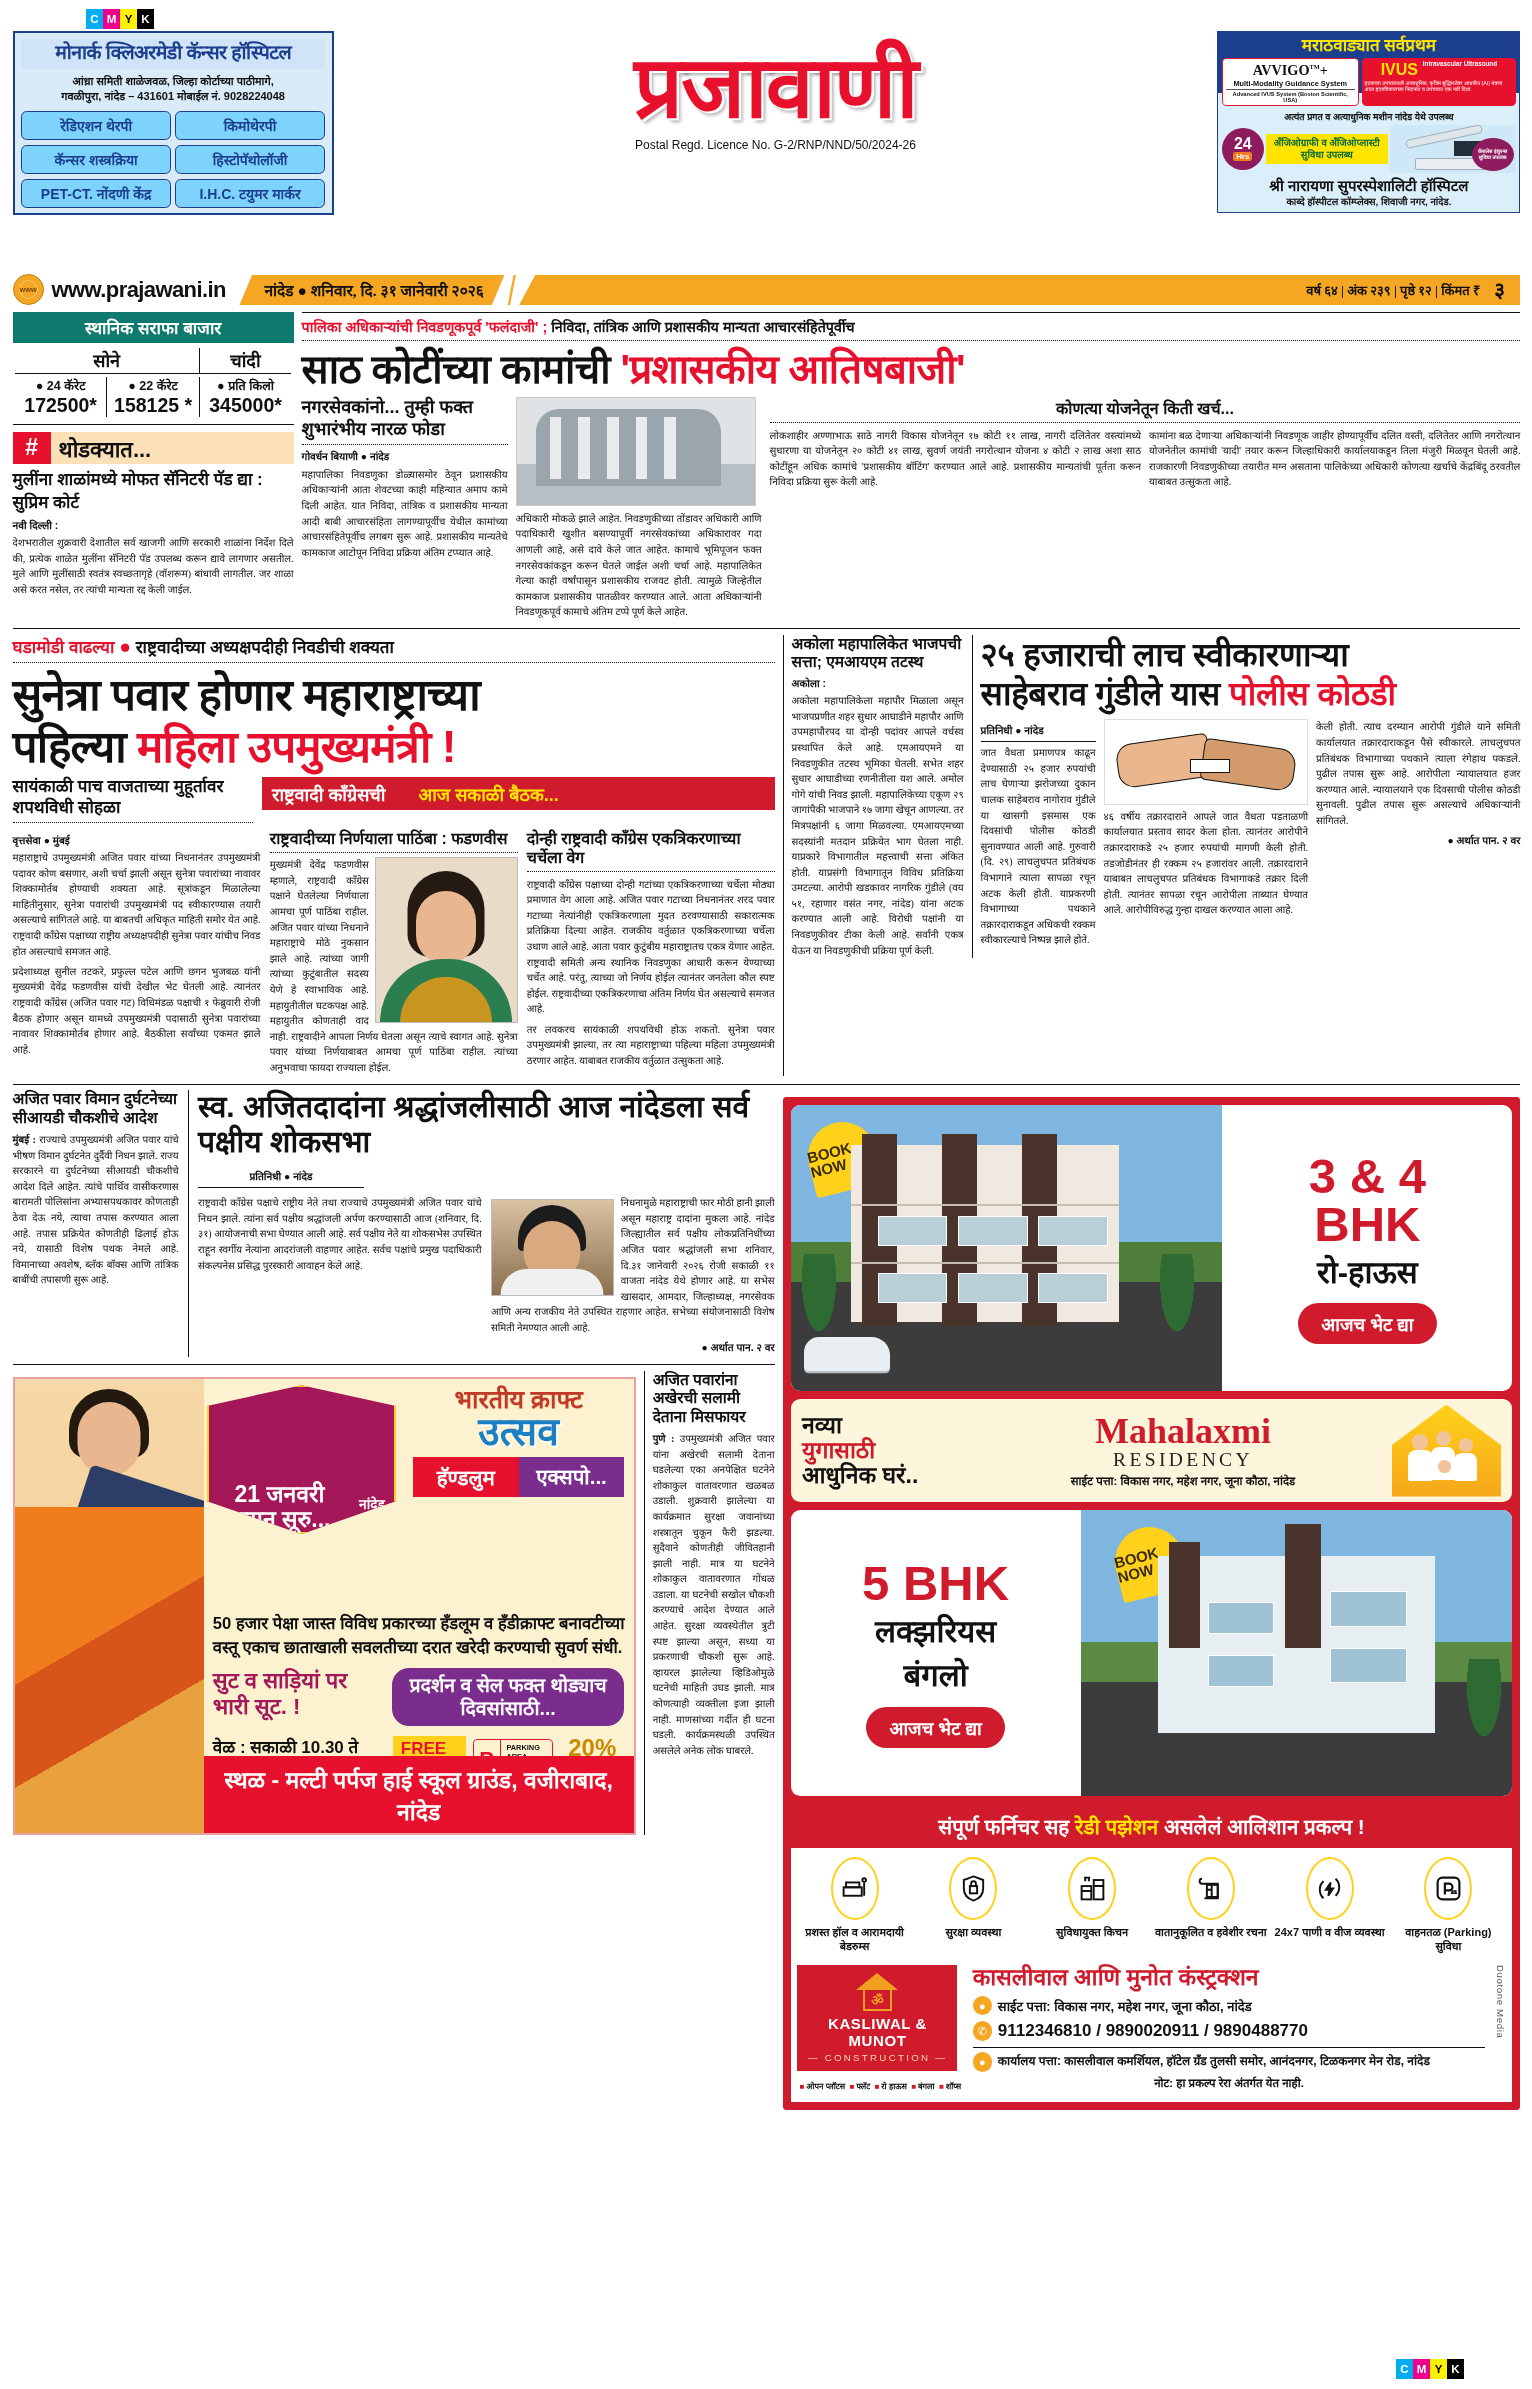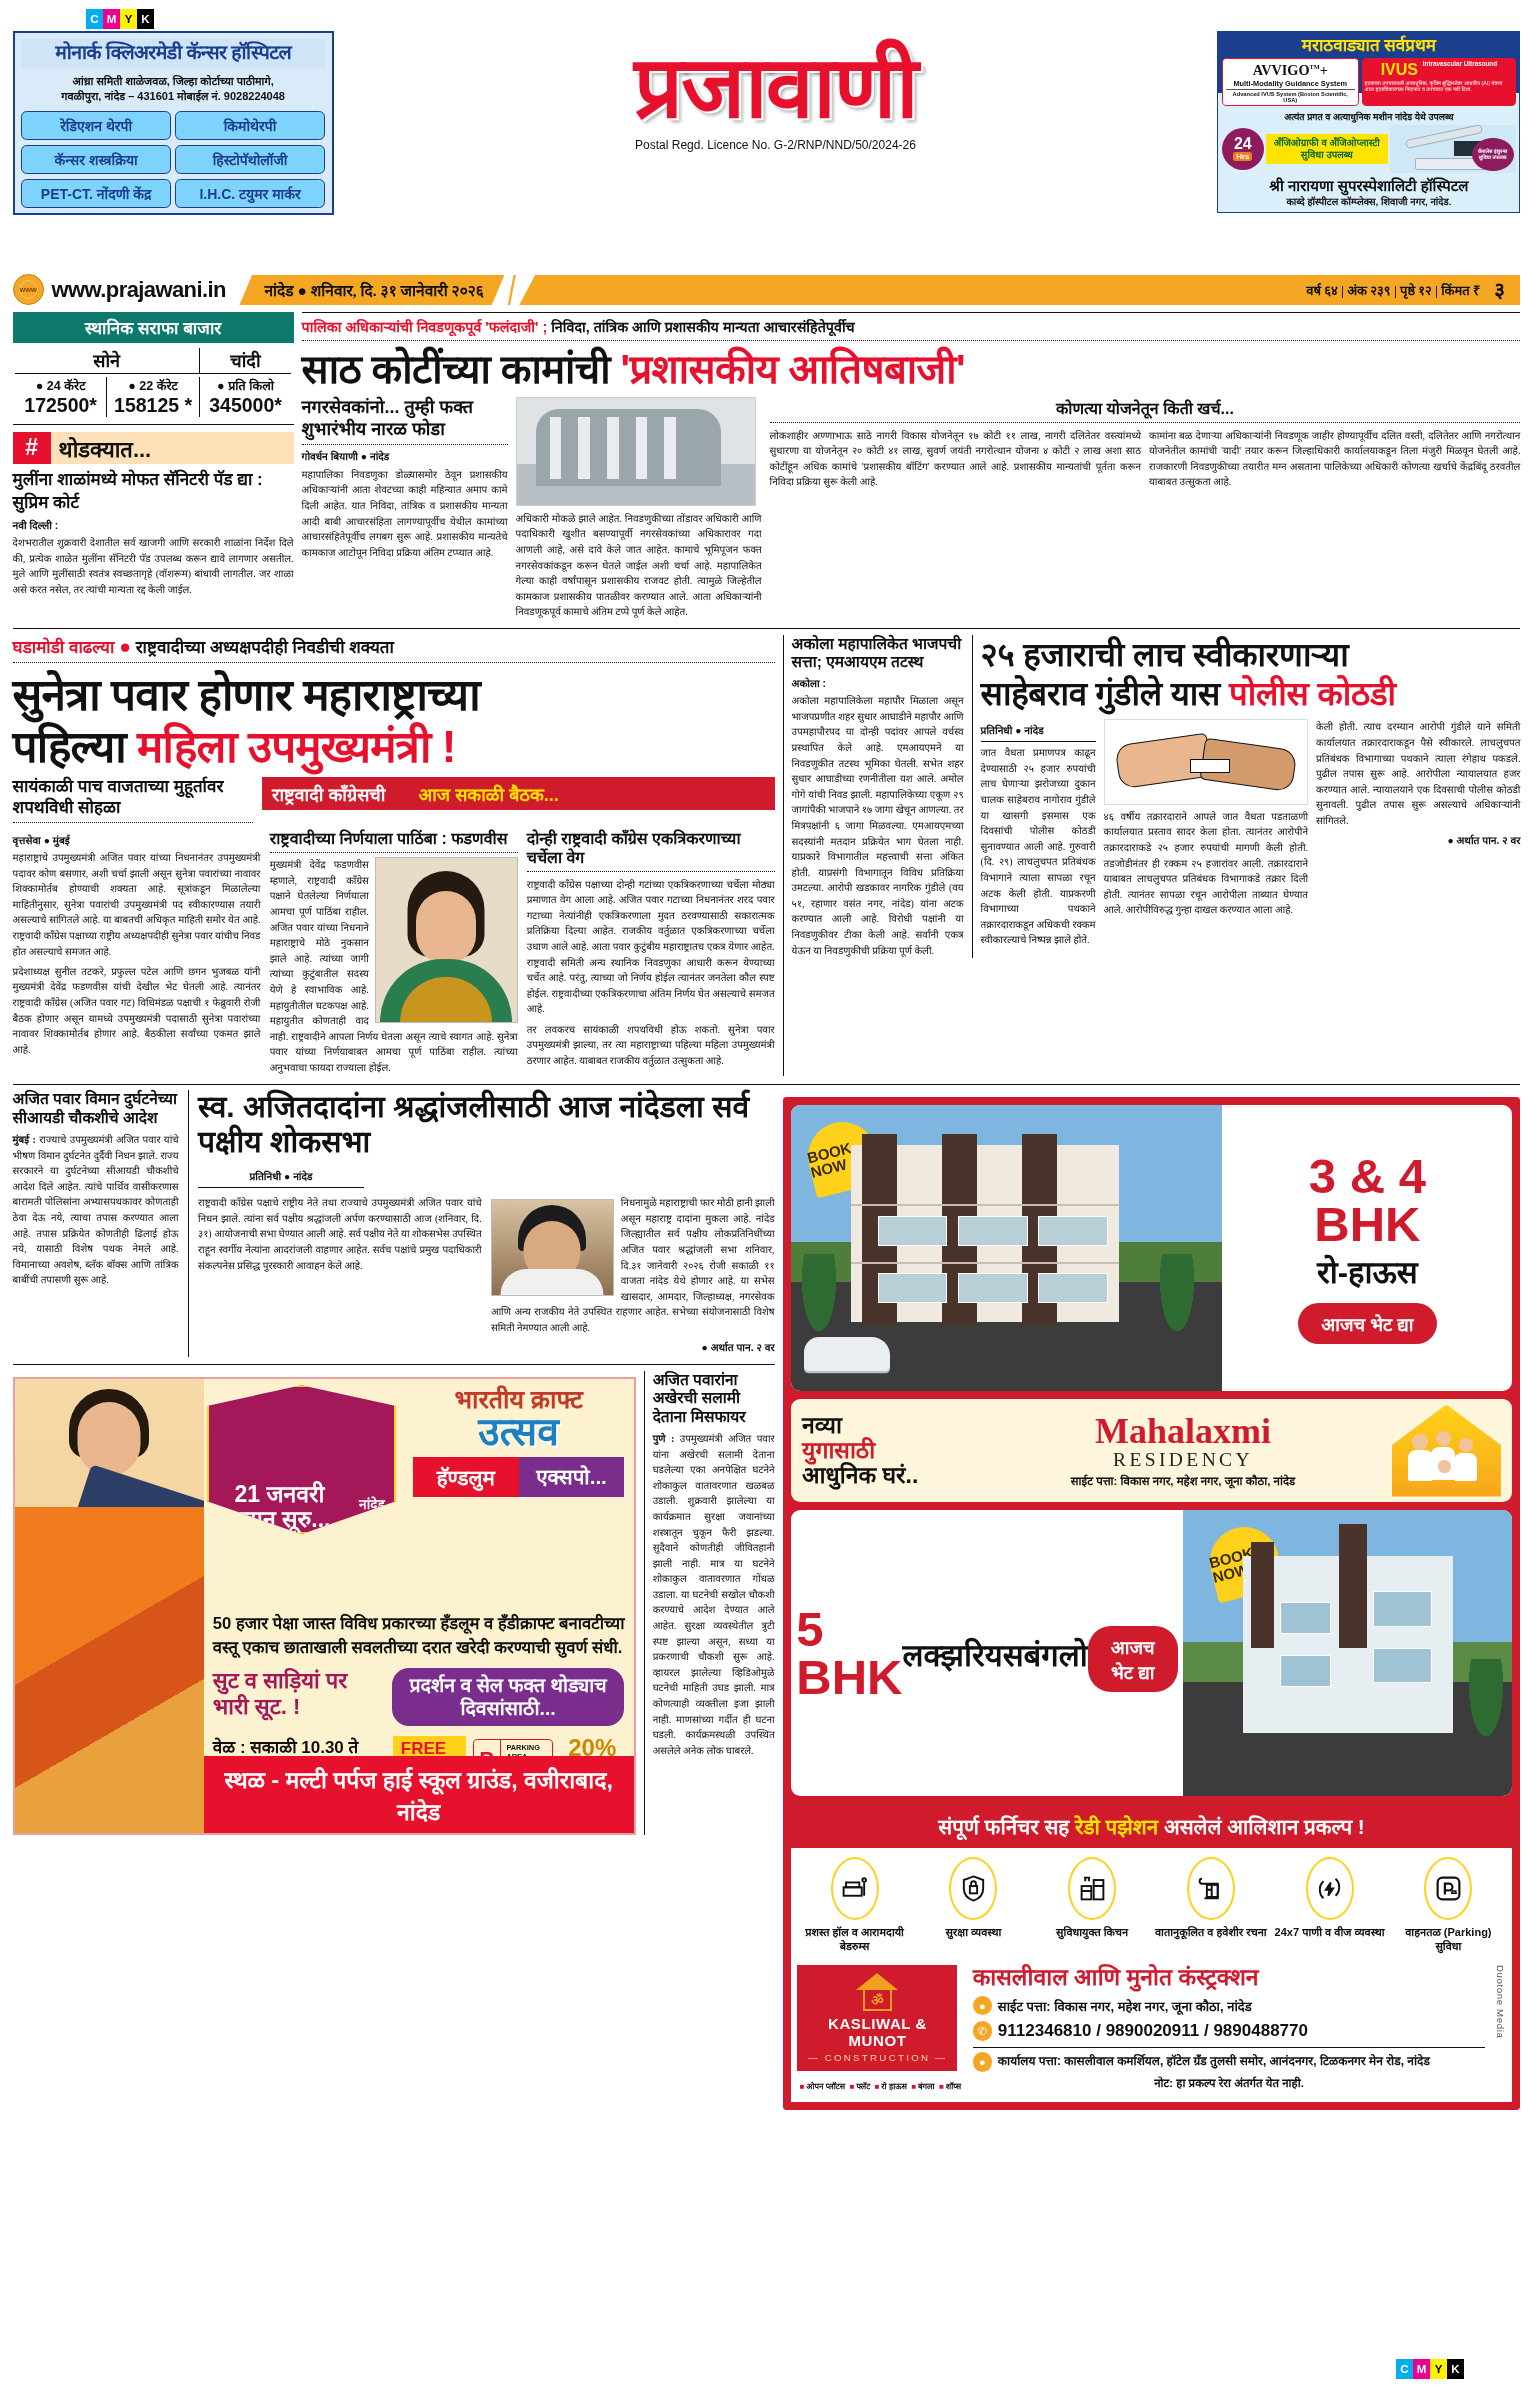--- a/index.html
+++ b/index.html
@@ -189,21 +189,21 @@
   .mlb-c{flex:1;text-align:center;}
   .mlb-logo{font-size:36px;font-weight:bold;color:#cf1b2b;font-family:"Liberation Serif",serif;line-height:1;}
   .mlb-res{font-size:19.5px;letter-spacing:3.4px;color:#222;font-family:"Liberation Serif",serif;}
   .mlb-addr{font-size:11.5px;font-weight:bold;margin-top:2.3px;}
   .mlb-r{width:109px;height:92px;background:linear-gradient(180deg,#ffd11a,#f7a71a);
     clip-path:polygon(50% 0,100% 44%,100% 100%,0 100%,0 44%);position:relative;}
   .fam{position:absolute;left:50%;bottom:3.4px;transform:translateX(-50%);width:80px;height:63px;}
   .fam i{position:absolute;border-radius:50%;background:#f2c49a;display:block;}
   .fam .b{position:absolute;background:#fff;border-radius:8px 8px 2.3px 2.3px;}
   .ml-card2{background:#fff;border-radius:9.2px;display:flex;overflow:hidden;height:286px;margin-top:8px;}
-  .ml-left2{flex:1;display:flex;flex-direction:row;align-items:center;justify-content:center;padding:5.7px;}
+  .ml-left2{flex:1;display:flex;flex-direction:column;align-items:center;justify-content:center;padding:5.7px;}
   .ml-photo2{flex:1.55;background:linear-gradient(180deg,#7fb6e0 0 46%,#5b8a45 46% 60%,#3c3c3c 60% 100%);position:relative;overflow:hidden;}
   .bungalow{position:absolute;left:18%;top:16%;width:64%;height:62%;background:#e7eef2;}
   .bungalow .sl{position:absolute;background:#4a332a;}
   .bungalow .gl{position:absolute;background:#9fc3d4;border:1.7px solid #fff;}
   .ml-strip{background:#cf1b2b;color:#fff;font-size:20.6px;font-weight:bold;text-align:center;padding:8px 3.4px;margin-top:8px;}
   .ml-strip .yel{color:#ffe400;}
   .ml-amen{background:#fff;display:flex;justify-content:space-around;padding:9.2px 4.6px 5.7px;}
   .am{width:16%;text-align:center;}
   .am-ic{width:48px;height:63px;border:2.9px solid #ffd11a;border-radius:50%;margin:0 auto 5.7px;
     display:flex;align-items:center;justify-content:center;background:#fff;}

